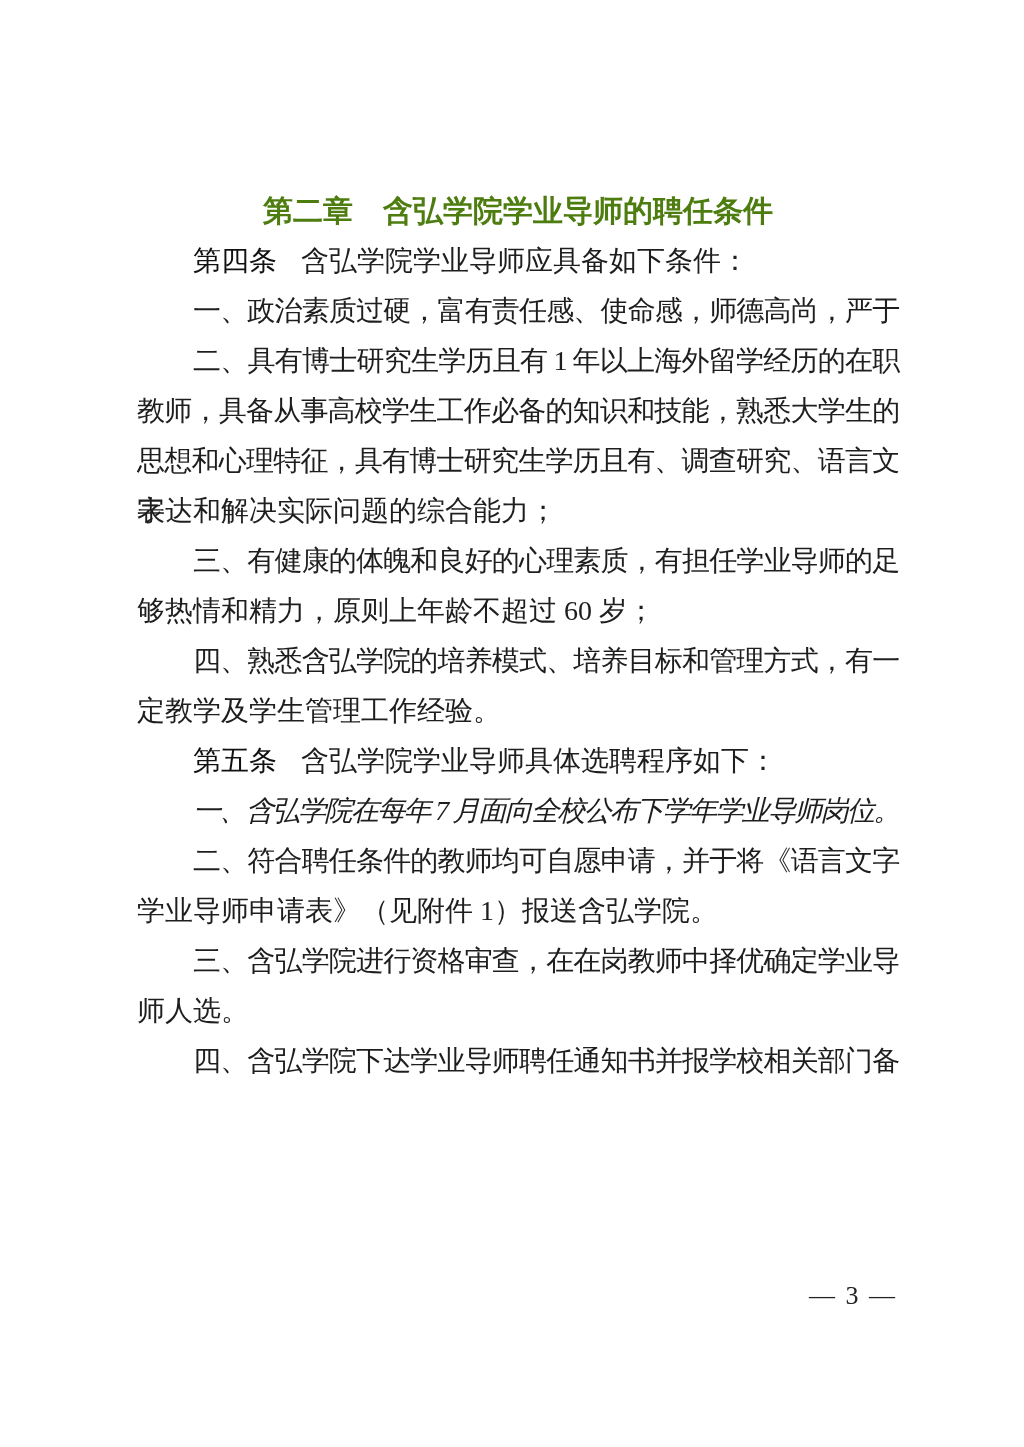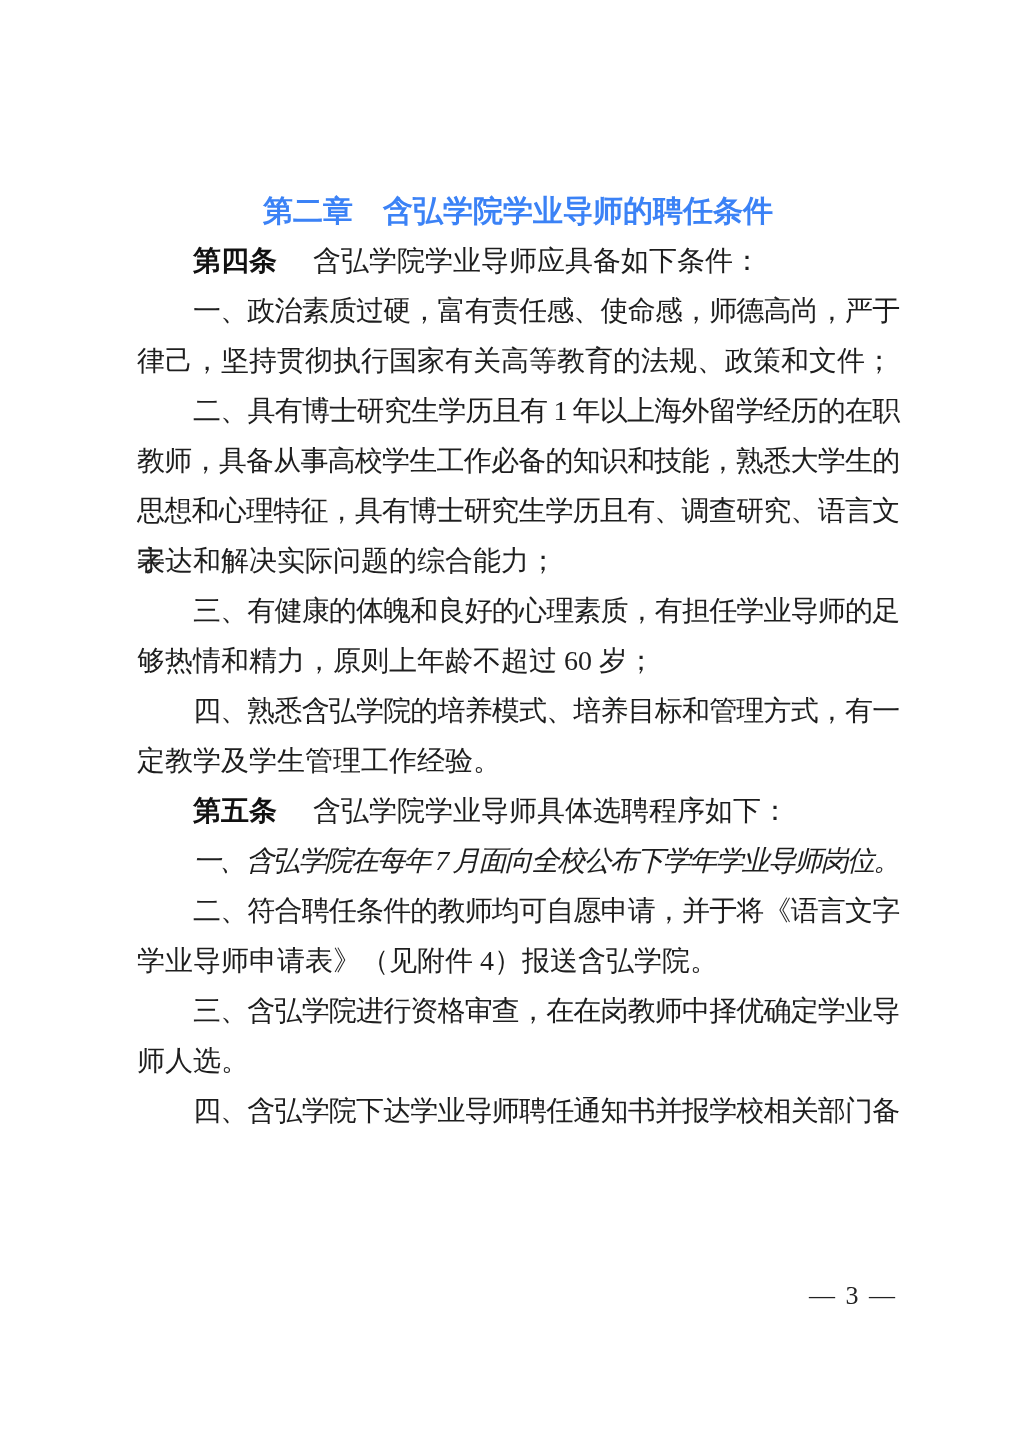--- a/index.html
+++ b/index.html
@@ -40,26 +40,26 @@
   }
   
   .ind { padding-left: 56px; }
   .heading {
     font-family: "Liberation Sans", "DejaVu Sans", sans-serif;
     font-weight: 700;
     font-size: 30px;
     text-align: center;
     text-align-last: center;
     letter-spacing: 0;
-    color: #3b82f6;
+    color: #4d7c0f;
   }
   .lbl {
-    font-weight: 700;
+    font-weight: 400;
     font-family: "Liberation Sans", "DejaVu Sans", sans-serif;
-    margin-right: 36px;
+    margin-right: 24px;
     color: #111111;
   }
   .footer {
     position: absolute;
     top: 1281px;
     right: 127px;
     font-size: 26px;
     line-height: 30px;
     letter-spacing: 2px;
     color: #222222;
@@ -71,38 +71,37 @@
 <div class="page">
   <div class="content">
 
     <div class="line heading">第二章　含弘学院学业导师的聘任条件</div>
 
     <div class="line ind">
       <span class="lbl">第四条</span><span>含弘学院学业导师应具备如下条件：</span>
     </div>
 
     <div class="line ind full">一、政治素质过硬，富有责任感、使命感，师德高尚，严于</div>
-    <div class="line">律己，坚持贯彻执行国家有关高等教育的法规、政策和文件；</div>
     <div class="line ind full">二、具有博士研究生学历且有 1 年以上海外留学经历的在职</div>
     <div class="line full">教师，具备从事高校学生工作必备的知识和技能，熟悉大学生的</div>
     <div class="line full">思想和心理特征，具有博士研究生学历且有、调查研究、语言文字</div>
     <div class="line">表达和解决实际问题的综合能力；</div>
     <div class="line ind full">三、有健康的体魄和良好的心理素质，有担任学业导师的足</div>
     <div class="line">够热情和精力，原则上年龄不超过 60 岁；</div>
     <div class="line ind full">四、熟悉含弘学院的培养模式、培养目标和管理方式，有一</div>
     <div class="line">定教学及学生管理工作经验。</div>
 
 
     <div class="line ind">
       <span class="lbl">第五条</span><span>含弘学院学业导师具体选聘程序如下：</span>
     </div>
 
     <div class="line ind sq">一、含弘学院在每年 7 月面向全校公布下学年学业导师岗位。</div>
     <div class="line ind full">二、符合聘任条件的教师均可自愿申请，并于将《语言文字</div>
-    <div class="line">学业导师申请表》（见附件 4）报送含弘学院。</div>
+    <div class="line">学业导师申请表》（见附件 1）报送含弘学院。</div>
     <div class="line ind full">三、含弘学院进行资格审查，在在岗教师中择优确定学业导</div>
     <div class="line">师人选。</div>
     <div class="line ind full">四、含弘学院下达学业导师聘任通知书并报学校相关部门备</div>
 
   </div>
 
   <div class="footer">— 3 —</div>
 </div>
 
 </body></html>

